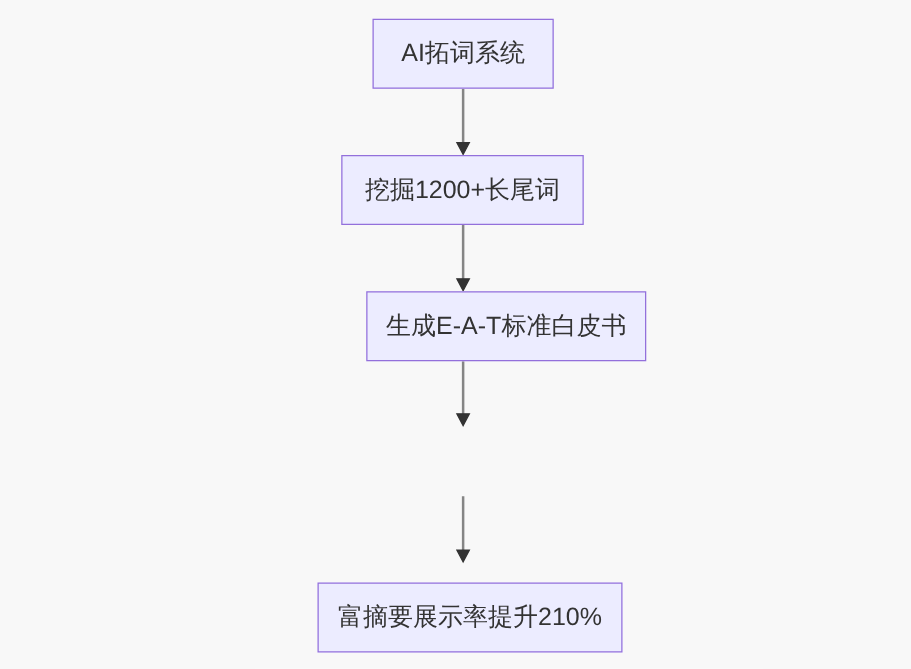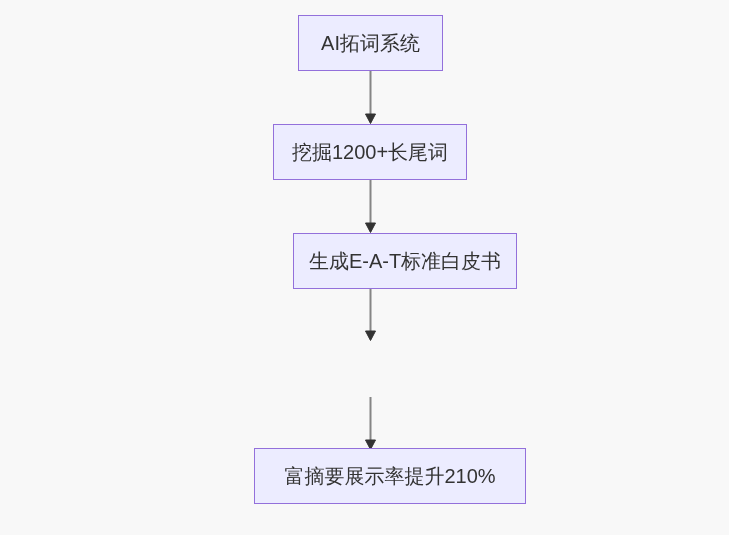--- a/index.html
+++ b/index.html
@@ -27,21 +27,21 @@
     color: #333333;
     font-size: 20px;
     line-height: 1.2;
     text-align: center;
     white-space: nowrap;
   }
   .node-1 { left: 298px; top: 15px;  width: 145px; height: 56px; }
   .node-2 { left: 273px; top: 124px; width: 194px; height: 56px; }
   .node-3 { left: 261px; top: 233px; width: 224px; height: 56px; margin-left: 32px; }
   .node-4 { left: 263px; top: 341px; width: 215px; height: 56px; }
-  .node-5 { left: 254px; top: 448px; width: 272px; height: 56px; }
+  .node-5 { left: 254px; top: 466px; width: 244px; height: 56px; }
   .edges-layer {
     position: absolute;
     left: 0;
     top: 0;
     width: 729px;
     height: 535px;
     pointer-events: none;
   }
 </style>
 </head>

